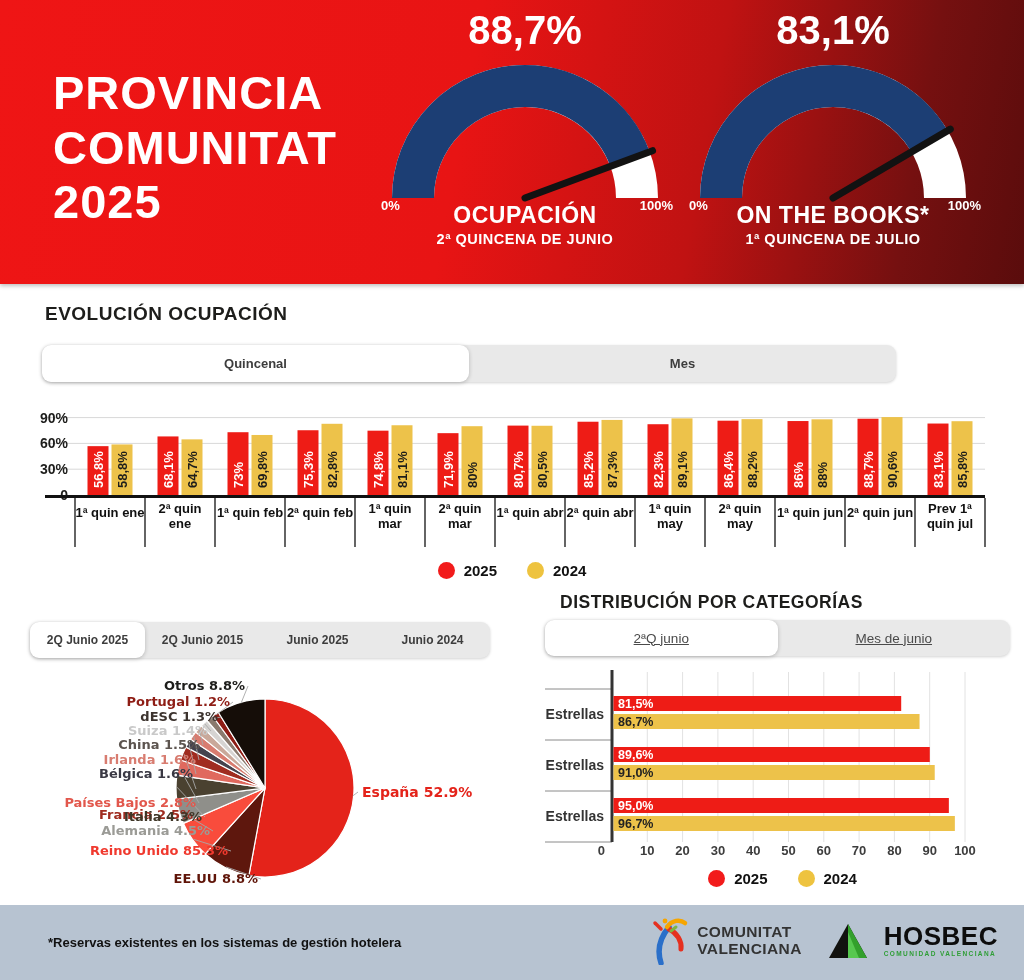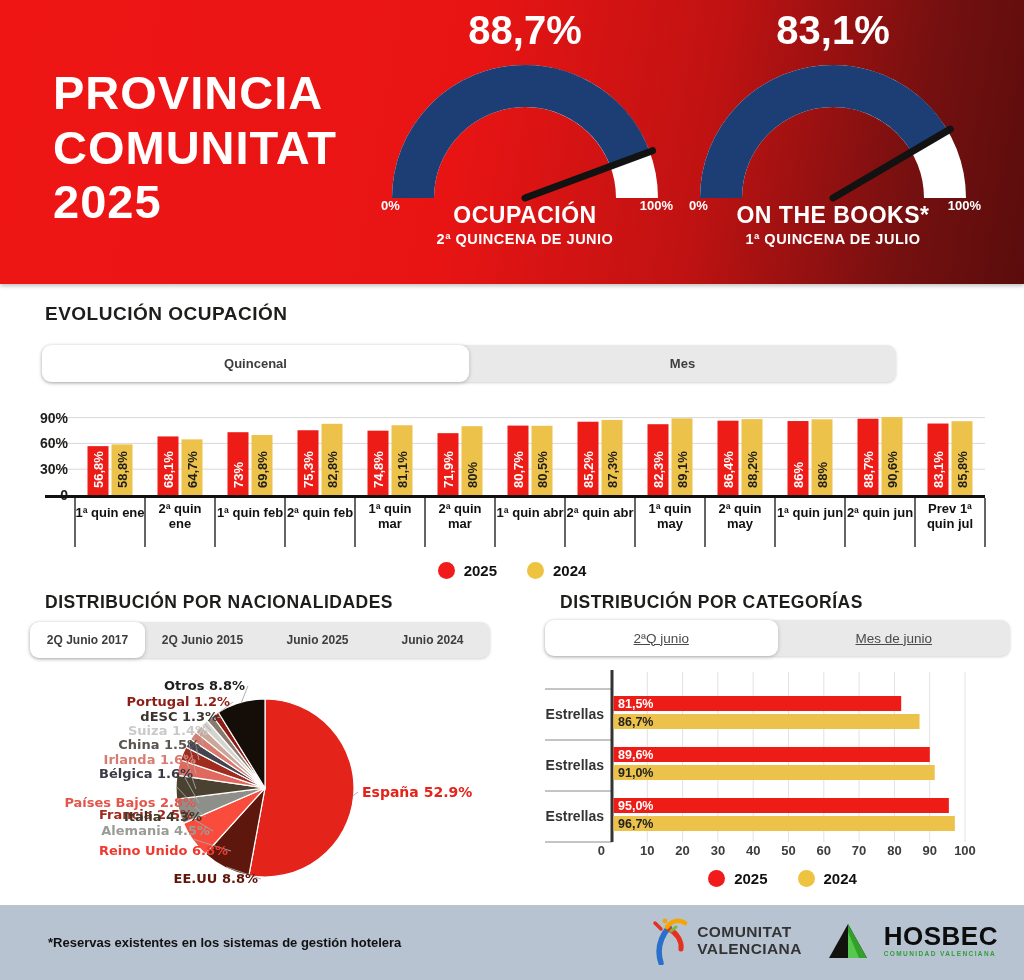--- a/index.html
+++ b/index.html
@@ -199,23 +199,22 @@
     <span class="legend-item">
       <span class="dot" style="background: rgb(242, 27, 27);"></span>
       <span class="legend-label">2025</span>
     </span>
     <span class="legend-item">
       <span class="dot" style="background: rgb(238, 195, 63);"></span>
       <span class="legend-label">2024</span>
     </span>
   </div>
 
-  <div class="section-title" style="left:45px;top:592px;font-size:17.5px;">DISTRIBUCIÓN POR NACIONALIDADES</div>
   <div class="tabbar" style="left:30px;top:622px;width:460px;height:36px;">
-    <div class="tab active" style="font-size:12px">2Q Junio 2017</div>
+    <div class="tab active" style="font-size:12px">2Q Junio 2025</div>
     <div class="tab" style="font-size:12px">2Q Junio 2015</div>
     <div class="tab" style="font-size:12px">Junio 2025</div>
     <div class="tab" style="font-size:12px">Junio 2024</div>
   </div>
   <div class="pie-wrap">
     <svg width="490" height="235" viewBox="0 0 490 235">
         <path d="M 235 126 L 235 37 A 89 89 0 1 1 218.87268703718476 213.52662324458433 Z" fill="#e4231a" stroke="#fff" stroke-width="1.2"></path>
         <path d="M 235 126 L 218.87268703718476 213.52662324458433 A 89 89 0 0 1 175.3089836882319 192.0150177737478 Z" fill="#5e170d" stroke="#fff" stroke-width="1.2"></path>
         <path d="M 235 126 L 175.3089836882319 192.0150177737478 A 89 89 0 0 1 153.31983831412566 161.34616226649544 Z" fill="#f94c3c" stroke="#fff" stroke-width="1.2"></path>
         <path d="M 235 126 L 153.31983831412566 161.34616226649544 A 89 89 0 0 1 146.70179158301147 137.15465778722304 Z" fill="#8f8f8a" stroke="#fff" stroke-width="1.2"></path>
@@ -248,21 +247,21 @@
       <div class="pie-label" style="color: rgb(142, 29, 21); top: 32px; right: 290px;">Portugal 1.2%</div>
       <div class="pie-label" style="color: rgb(60, 51, 46); top: 47px; right: 302px;">dESC 1.3%</div>
       <div class="pie-label" style="color: rgb(201, 201, 201); top: 61px; right: 312px;">Suiza 1.4%</div>
       <div class="pie-label" style="color: rgb(92, 84, 79); top: 75px; right: 320px;">China 1.5%</div>
       <div class="pie-label" style="color: rgb(216, 124, 112); top: 90px; right: 324px;">Irlanda 1.6%</div>
       <div class="pie-label" style="color: rgb(58, 57, 68); top: 104px; right: 327px;">Bélgica 1.6%</div>
       <div class="pie-label" style="color: rgb(160, 44, 32); top: 119px; right: 327px; margin-top: 26px;">Francia 2.5%</div>
       <div class="pie-label" style="color: rgb(226, 87, 76); top: 133px; right: 324px;">Países Bajos 2.8%</div>
       <div class="pie-label" style="color: rgb(63, 54, 39); top: 147px; right: 318px;">Italia 4.3%</div>
       <div class="pie-label" style="color: rgb(155, 155, 150); top: 161px; right: 310px;">Alemania 4.5%</div>
-      <div class="pie-label" style="color: rgb(240, 57, 46); top: 181px; right: 292px;">Reino Unido 6.8%</div>
+      <div class="pie-label" style="color: rgb(240, 57, 46); top: 181px; right: 292px;">Reino Unido 85.3%</div>
       <div class="pie-label" style="color: rgb(95, 20, 8); top: 209px; right: 262px;">EE.UU 8.8%</div>
       <div class="pie-label" style="color: rgb(228, 35, 26); top: 122px; left: 332px; font-size: 14px;">España 52.9%</div>
     </div>
 
   <div class="section-title" style="left:560px;top:592px;font-size:17.5px;">DISTRIBUCIÓN POR CATEGORÍAS</div>
   <div class="tabbar tabbar-cat" style="left:545px;top:620px;width:465px;height:36px;">
     <div class="tab active">2ªQ junio</div>
     <div class="tab">Mes de junio</div>
   </div>
   <svg class="cat-chart" width="475" height="200" viewBox="0 0 475 200">

